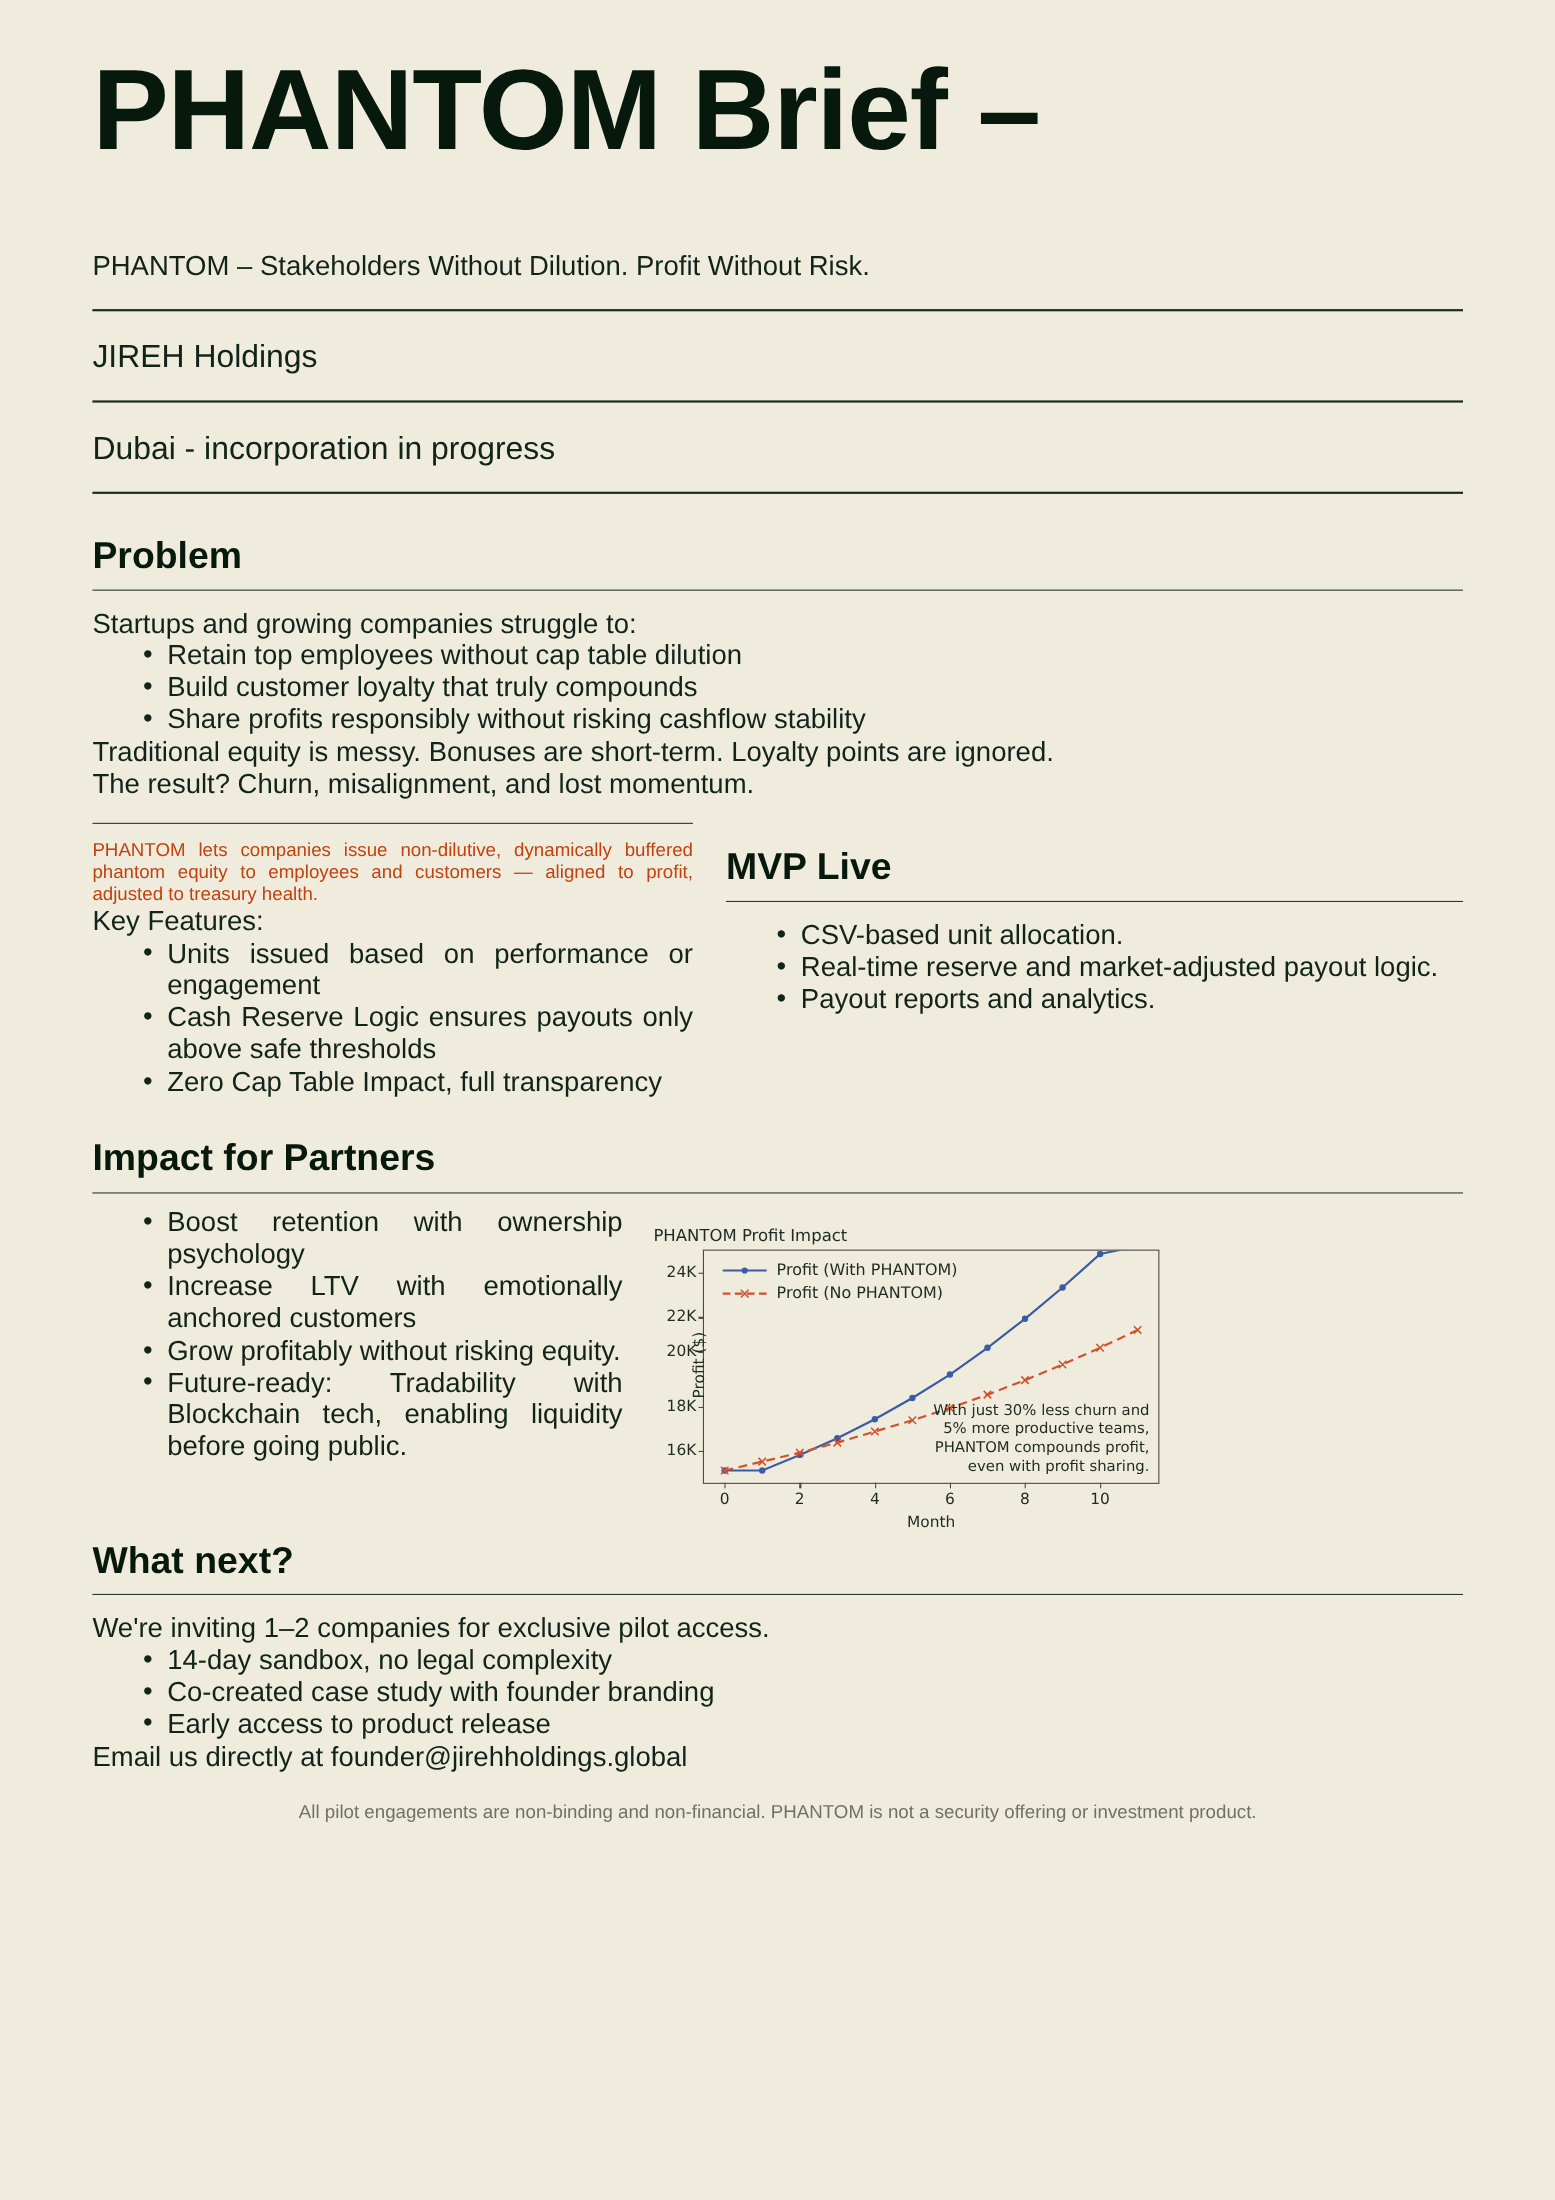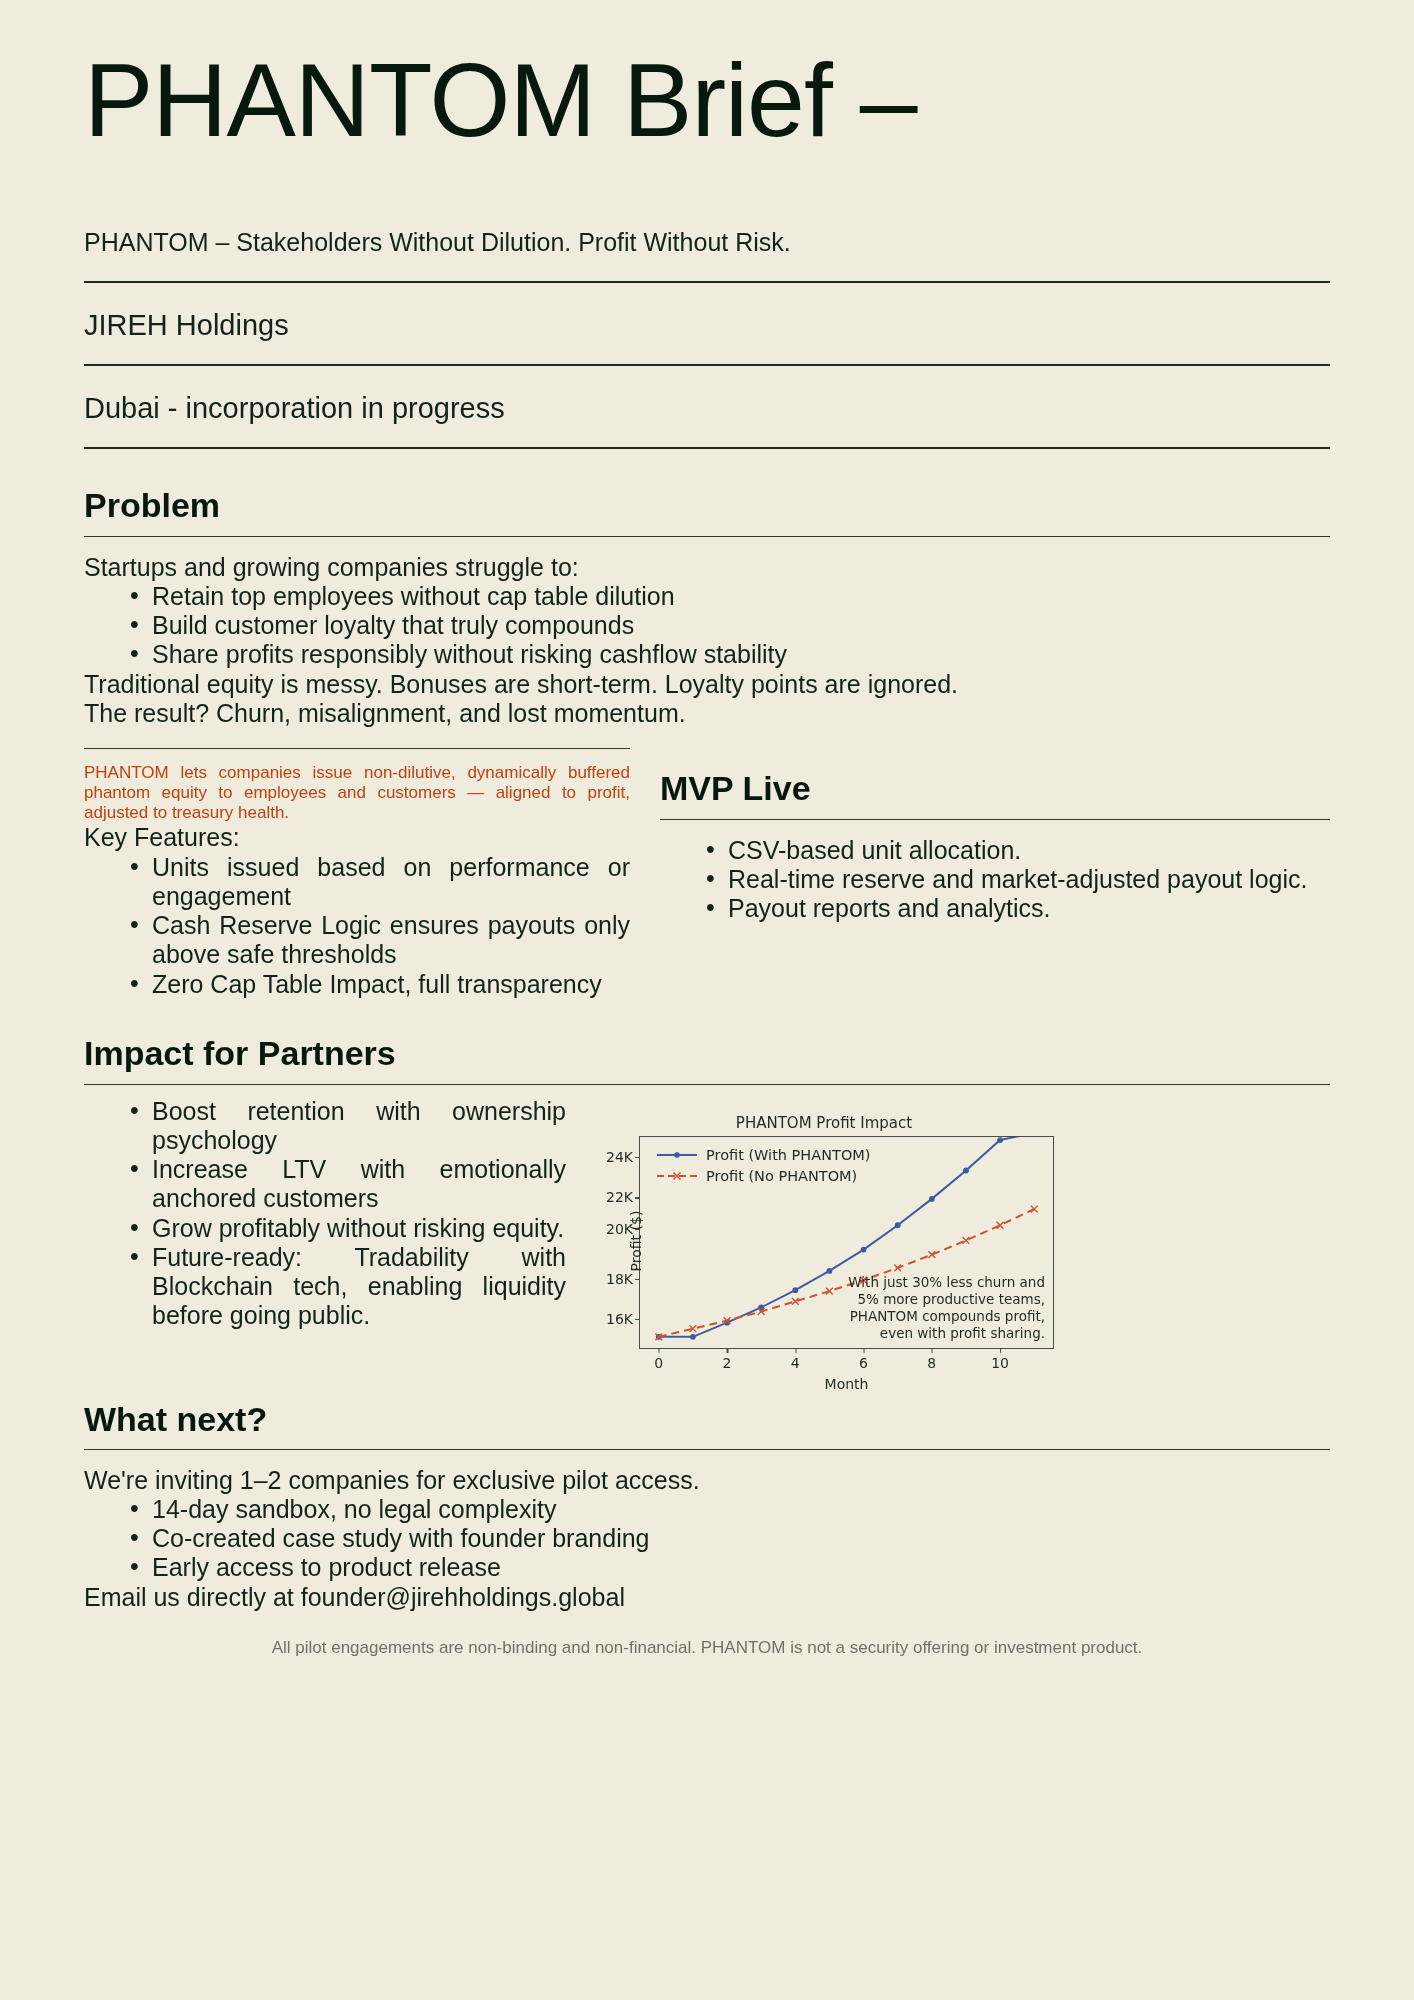--- a/index.html
+++ b/index.html
@@ -17,21 +17,21 @@
   .page {
     position: relative;
     width: 1414px;
     height: 2000px;
     background: #efecdd;
     box-sizing: border-box;
     padding: 0 84px;
   }
   .doc-title {
     font-size: 104px;
-    font-weight: 400;
+    font-weight: 700;
     letter-spacing: -1px;
     line-height: 1.08;
     color: #07190d;
     margin: 0;
     padding-top: 44px;
     white-space: nowrap;
     overflow: hidden;
   }
   .subtitle {
     font-size: 25px;
@@ -123,21 +123,20 @@
   .impact-left { width: 482px; }
   .impact-right { flex: 1; position: relative; }
   
   .chart-box {
     position: relative;
     width: 460px;
     height: 268px;
     margin-top: 14px;
   }
   .chart-title {
-    text-align: center;
     font-size: 15px;
     color: #1e2a22;
     margin-bottom: 4px;
     font-family: "DejaVu Sans", sans-serif;
     margin-top: 17px;
   }
   .plot-frame {
     position: relative;
     width: 415px;
     height: 213px;

